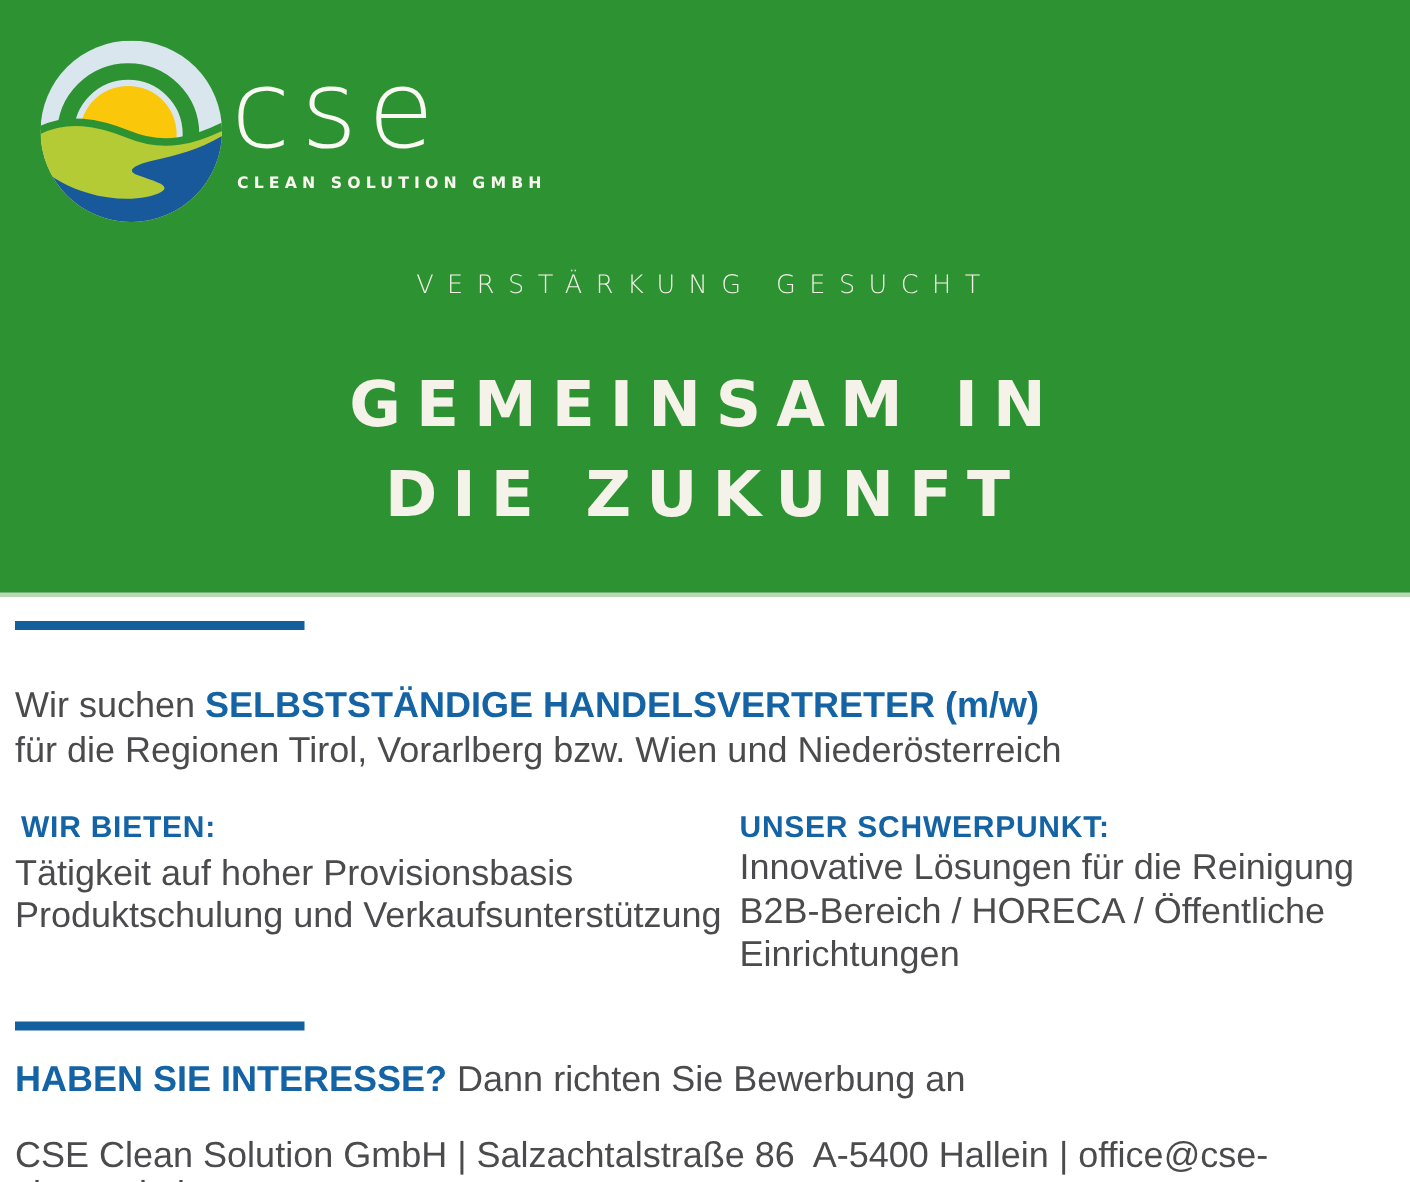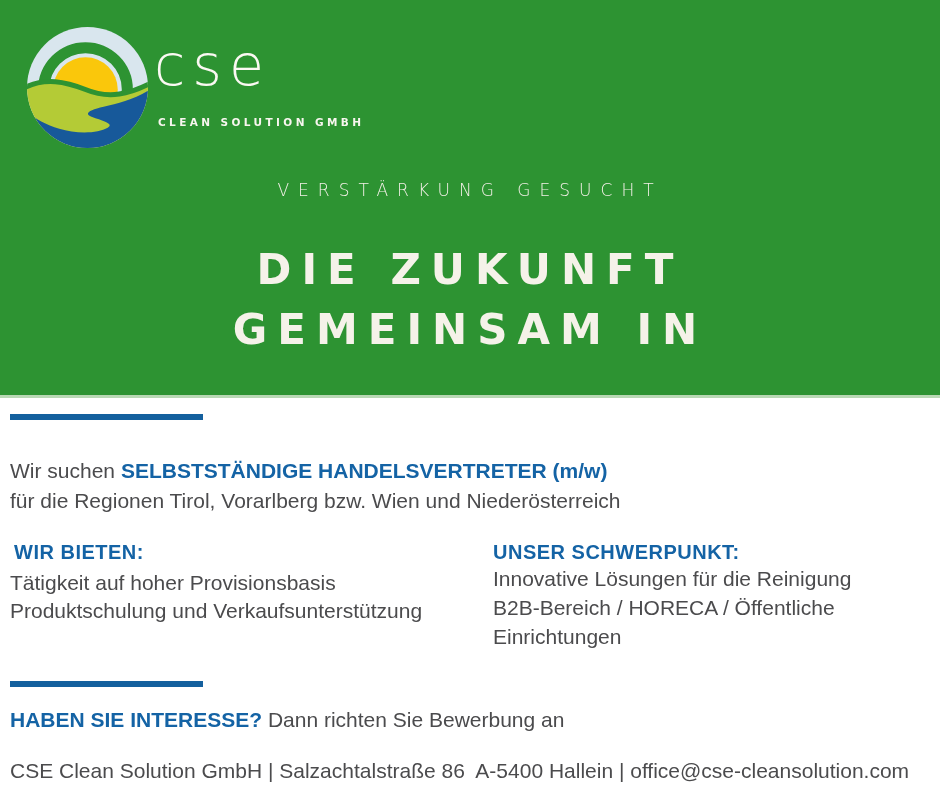--- a/index.html
+++ b/index.html
@@ -21,21 +21,21 @@
   }
   .logo-mark {
     position: absolute;
     left: 27px; top: 27px;
     width: 121px; height: 121px;
   }
   .wordmark {
     position: absolute;
     left: 154px; top: 37px;
     font-family: "DejaVu Sans", sans-serif;
-    font-size: 57px;
+    font-size: 72px;
     line-height: 1;
     font-weight: 300;
     letter-spacing: 7px;
     color: #fbf9f3;
   }
   .wordmark-sub {
     position: absolute;
     left: 158px; top: 117px;
     font-family: "DejaVu Sans", sans-serif;
     font-size: 10.5px;
@@ -72,21 +72,21 @@
     position: absolute;
     left: 10px;
     width: 193px; height: 6px;
     background: #14609e;
   }
   .rule-1 { top: 414px; }
   .rule-2 { top: 681px; }
   .bodyline {
     position: absolute;
     left: 10px;
-    font-size: 21px;
+    font-size: 24px;
     line-height: 26px;
     color: #4b4b4d;
     white-space: pre-wrap;
   }
   .blue-bold { color: #1463a5; font-weight: 700; }
   .intro-line    { top: 458px; }
   .regions-line  { top: 488px; text-align: center; }
   .col-title {
     position: absolute;
     font-size: 20px;
@@ -129,22 +129,22 @@
         <path d="M122,62 C106,72 90,76 76,79 C62,82 56,86 64,89 C78,94 86,96 80,100 C70,106 48,106 32,101 C18,97 6,90 -2,82 L-2,122 L122,122 Z" fill="#17599a"></path>
       </g>
     </svg>
 
     <div class="wordmark">cse</div>
     <div class="wordmark-sub">CLEAN SOLUTION GMBH</div>
 
     <div class="tagline">VERSTÄRKUNG GESUCHT</div>
 
     <div class="headline">
+      <div>GEMEINSAM IN</div>
       <div>DIE ZUKUNFT</div>
-      <div>GEMEINSAM IN</div>
     </div>
   </div>
 
   <div class="rule rule-1"></div>
 
   <div class="bodyline intro-line"><span>Wir suchen </span><span class="blue-bold">SELBSTSTÄNDIGE HANDELSVERTRETER (m/w)</span></div>
   <div class="bodyline regions-line">für die Regionen Tirol, Vorarlberg bzw. Wien und Niederösterreich</div>
 
   <div class="col-title offer-title">WIR BIETEN:</div>
   <div class="bodyline offer-item-1">Produktschulung und Verkaufsunterstützung</div>

